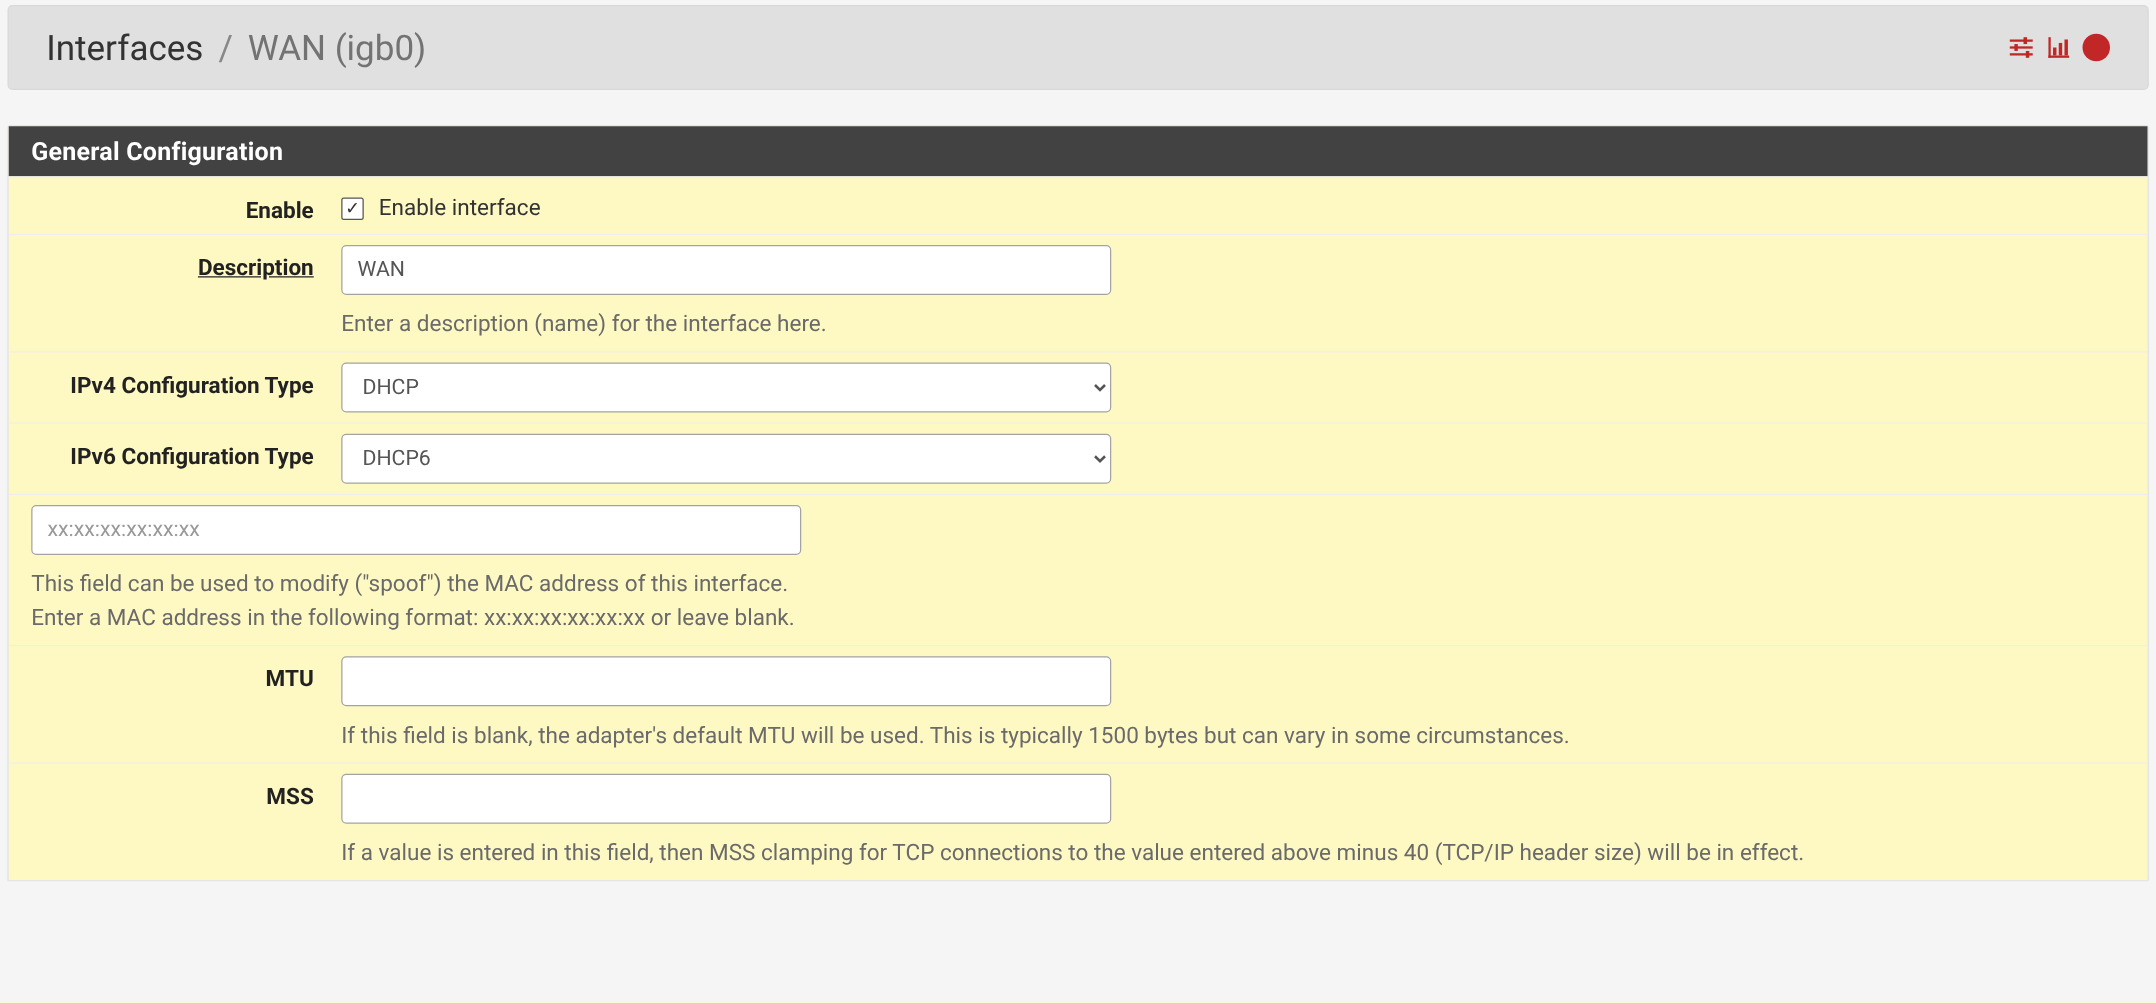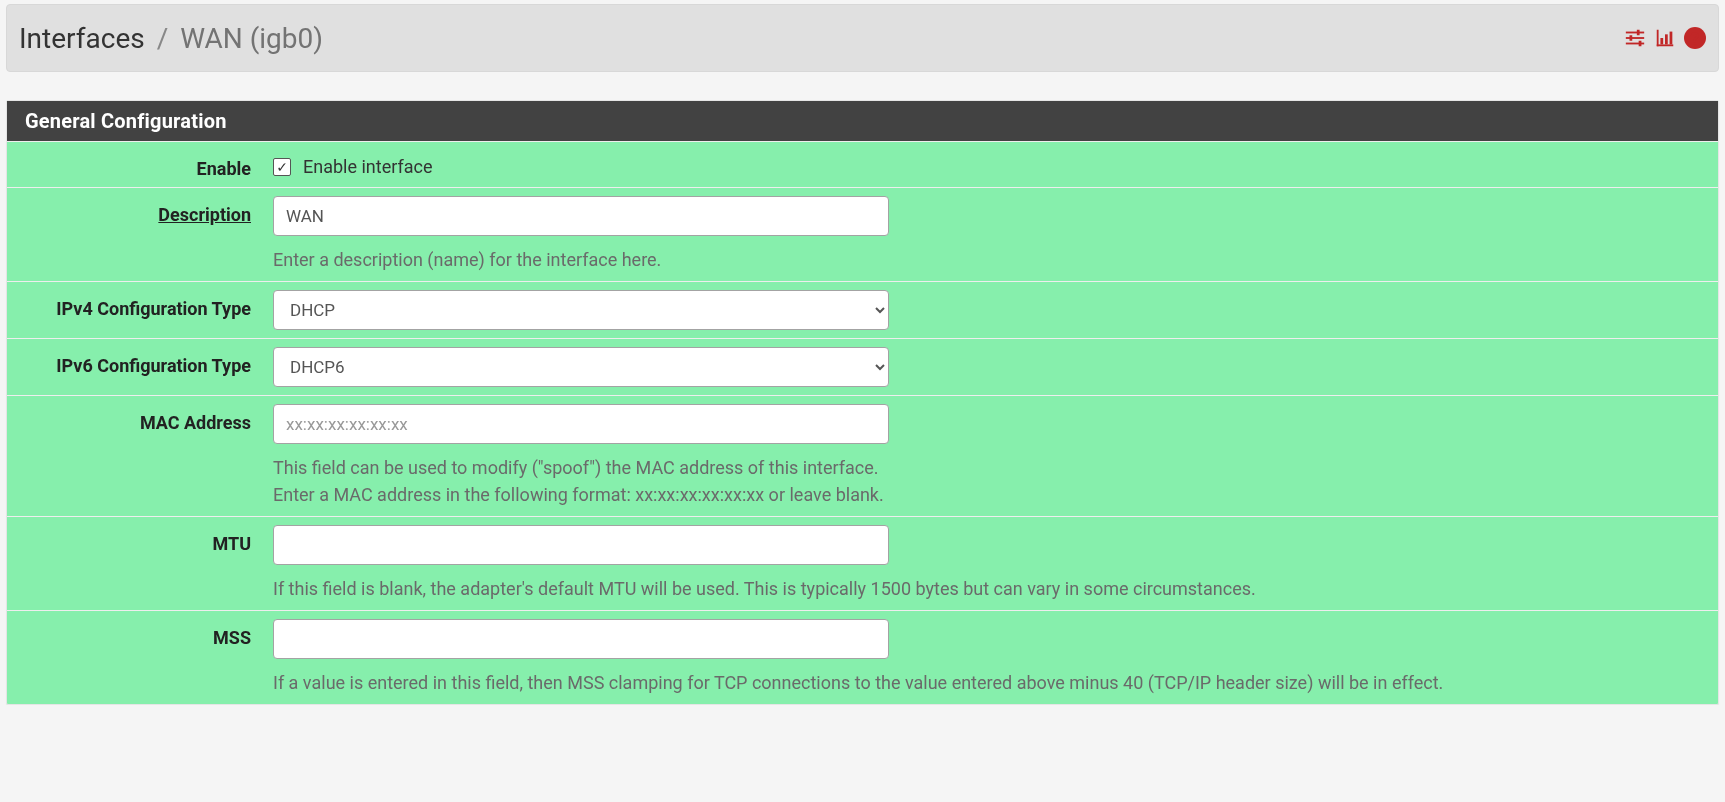--- a/index.html
+++ b/index.html
@@ -8,21 +8,21 @@
     font-size: 18px;
     background: #f5f5f5;
     color: #333;
     width: 1725px;
   }
   .breadcrumb-bar {
     background: #e0e0e0;
     border: 1px solid #d8d8d8;
     border-radius: 4px;
     margin: 4px 6px 28px 6px;
-    padding: 10px 12px;
+    padding: 10px 30px;
     display: flex;
     align-items: center;
     justify-content: space-between;
     height: 68px;
   }
   .breadcrumb {
     font-size: 28px;
     font-weight: 400;
     color: #333;
     display: flex;
@@ -40,21 +40,21 @@
   }
   .help-icon {
     display: inline-flex; align-items: center; justify-content: center;
     font-weight: 700; font-size: 18px;
     width: 22px; height: 22px; border-radius: 50%;
     background: #c12727; color: #fff;
   }
 
   .panel {
     margin: 0 6px;
-    background: #86efac;
+    background: #fef9c3;
     border: 1px solid #e5e5e5;
     border-radius: 2px;
     box-shadow: 0 1px 1px rgba(0,0,0,.05);
   }
   .panel-heading {
     background: #424242;
     color: #fff;
     font-weight: 700;
     font-size: 20px;
     padding: 8px 18px;
@@ -176,21 +176,20 @@
   <div class="form-row">
     <div class="row-label">IPv6 Configuration Type</div>
     <div class="row-control">
       <select>
         <option>DHCP6</option>
       </select>
     </div>
   </div>
 
   <div class="form-row">
-    <div class="row-label">MAC Address</div>
     <div class="row-control">
       <input type="text" placeholder="xx:xx:xx:xx:xx:xx" style="">
       <div class="help-text">
         <div>This field can be used to modify ("spoof") the MAC address of this interface.</div>
         <div>Enter a MAC address in the following format: xx:xx:xx:xx:xx:xx or leave blank.</div>
       </div>
     </div>
   </div>
 
   <div class="form-row">

